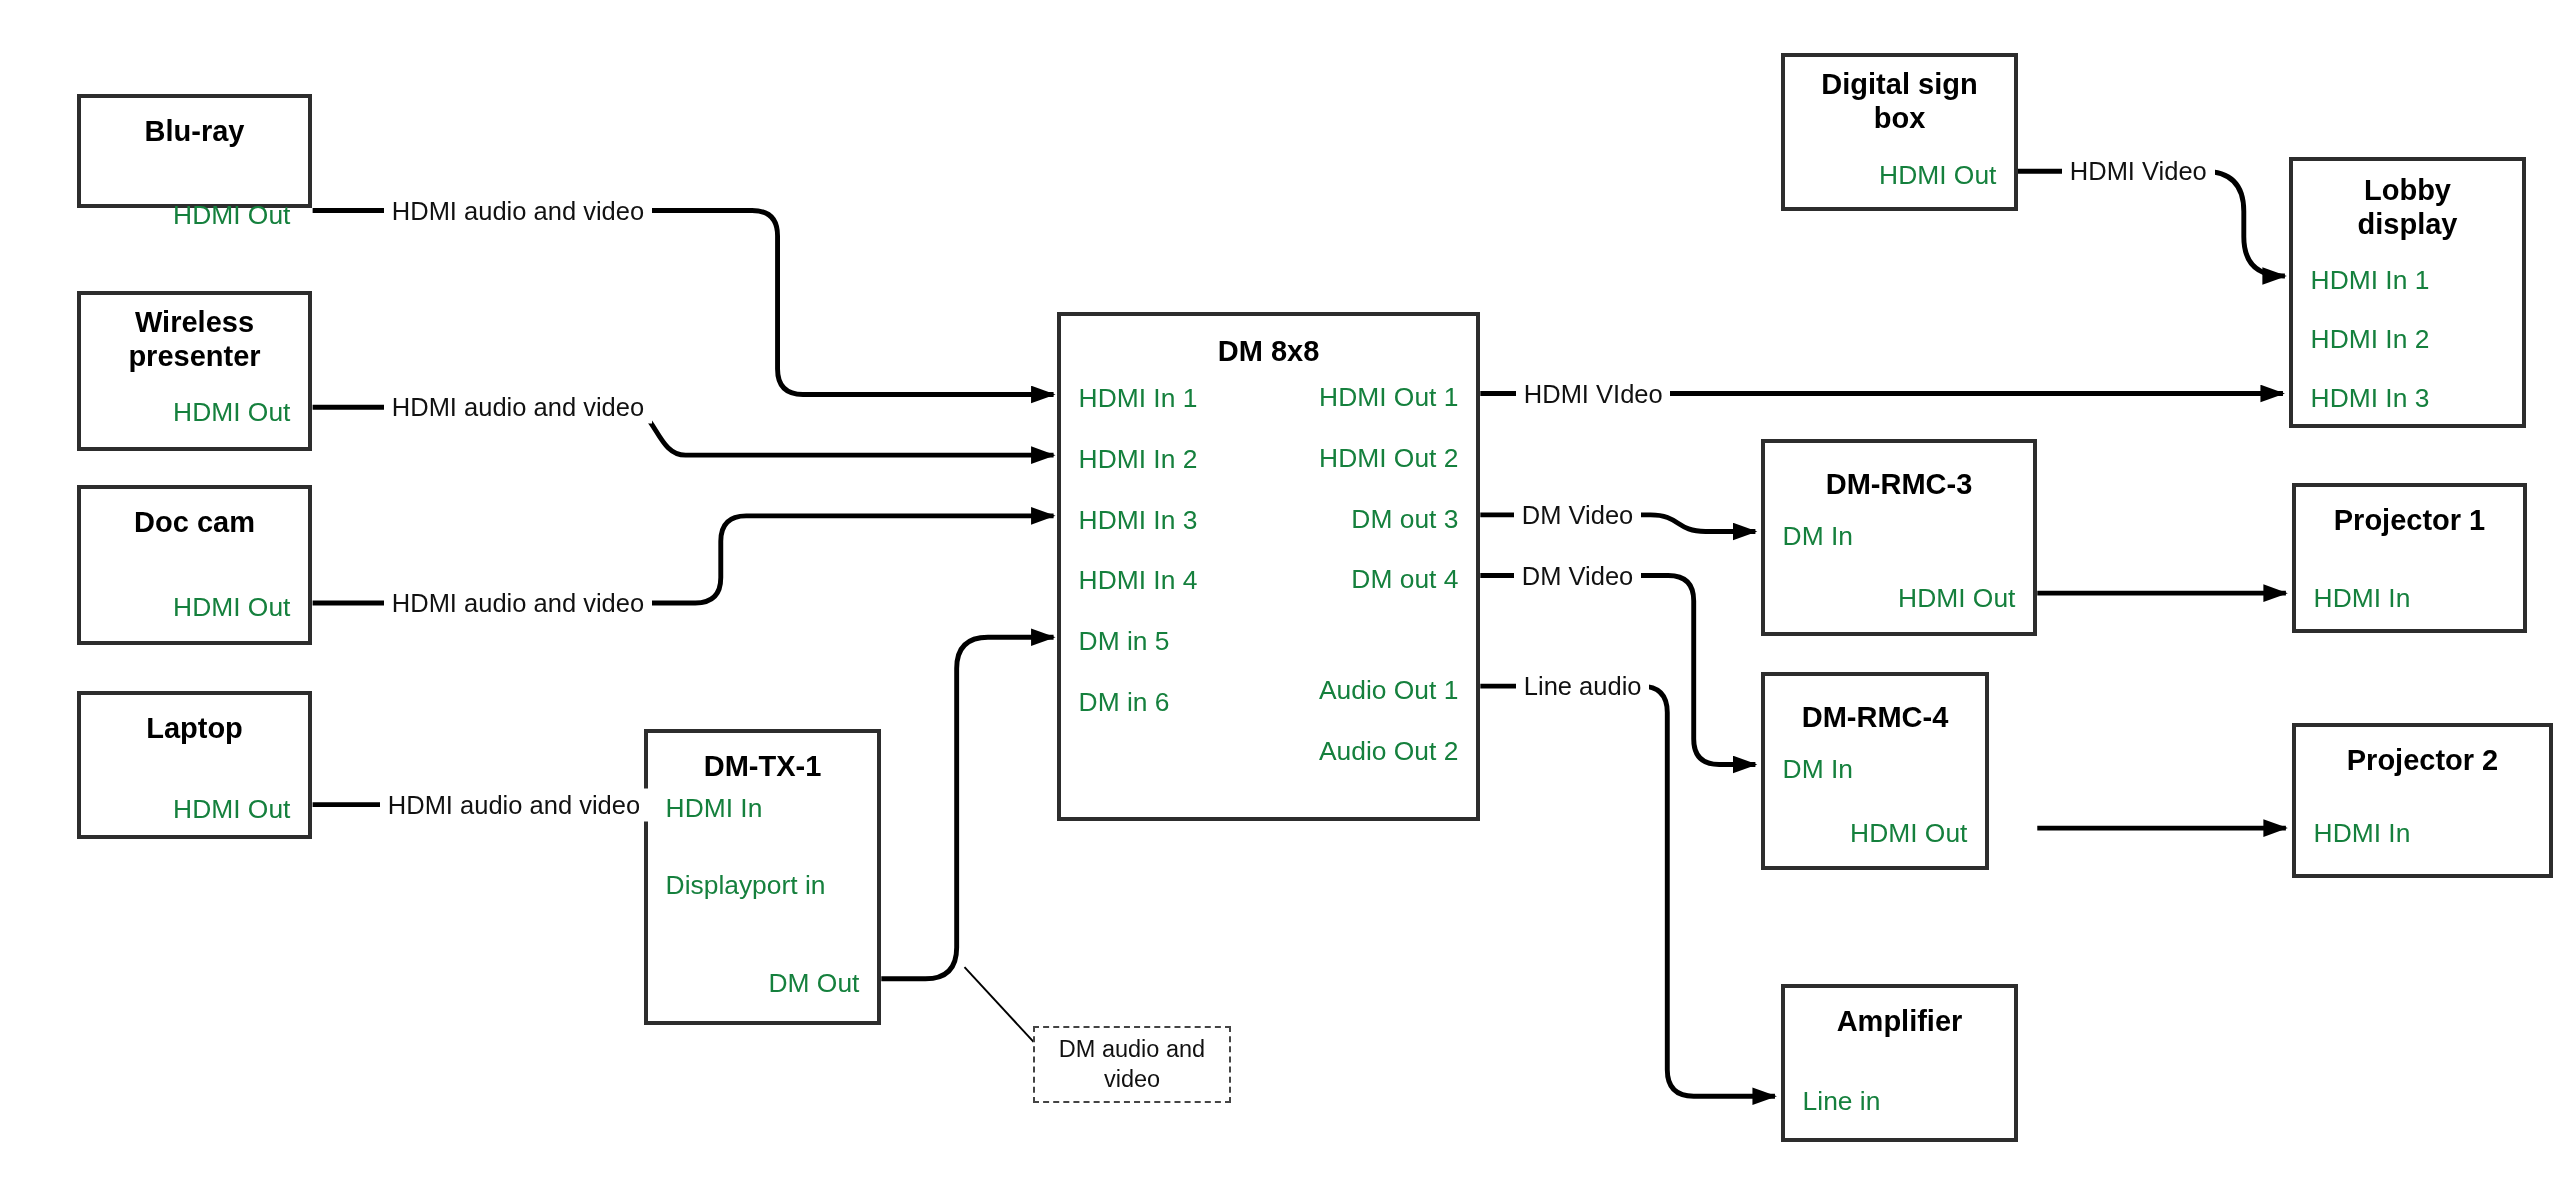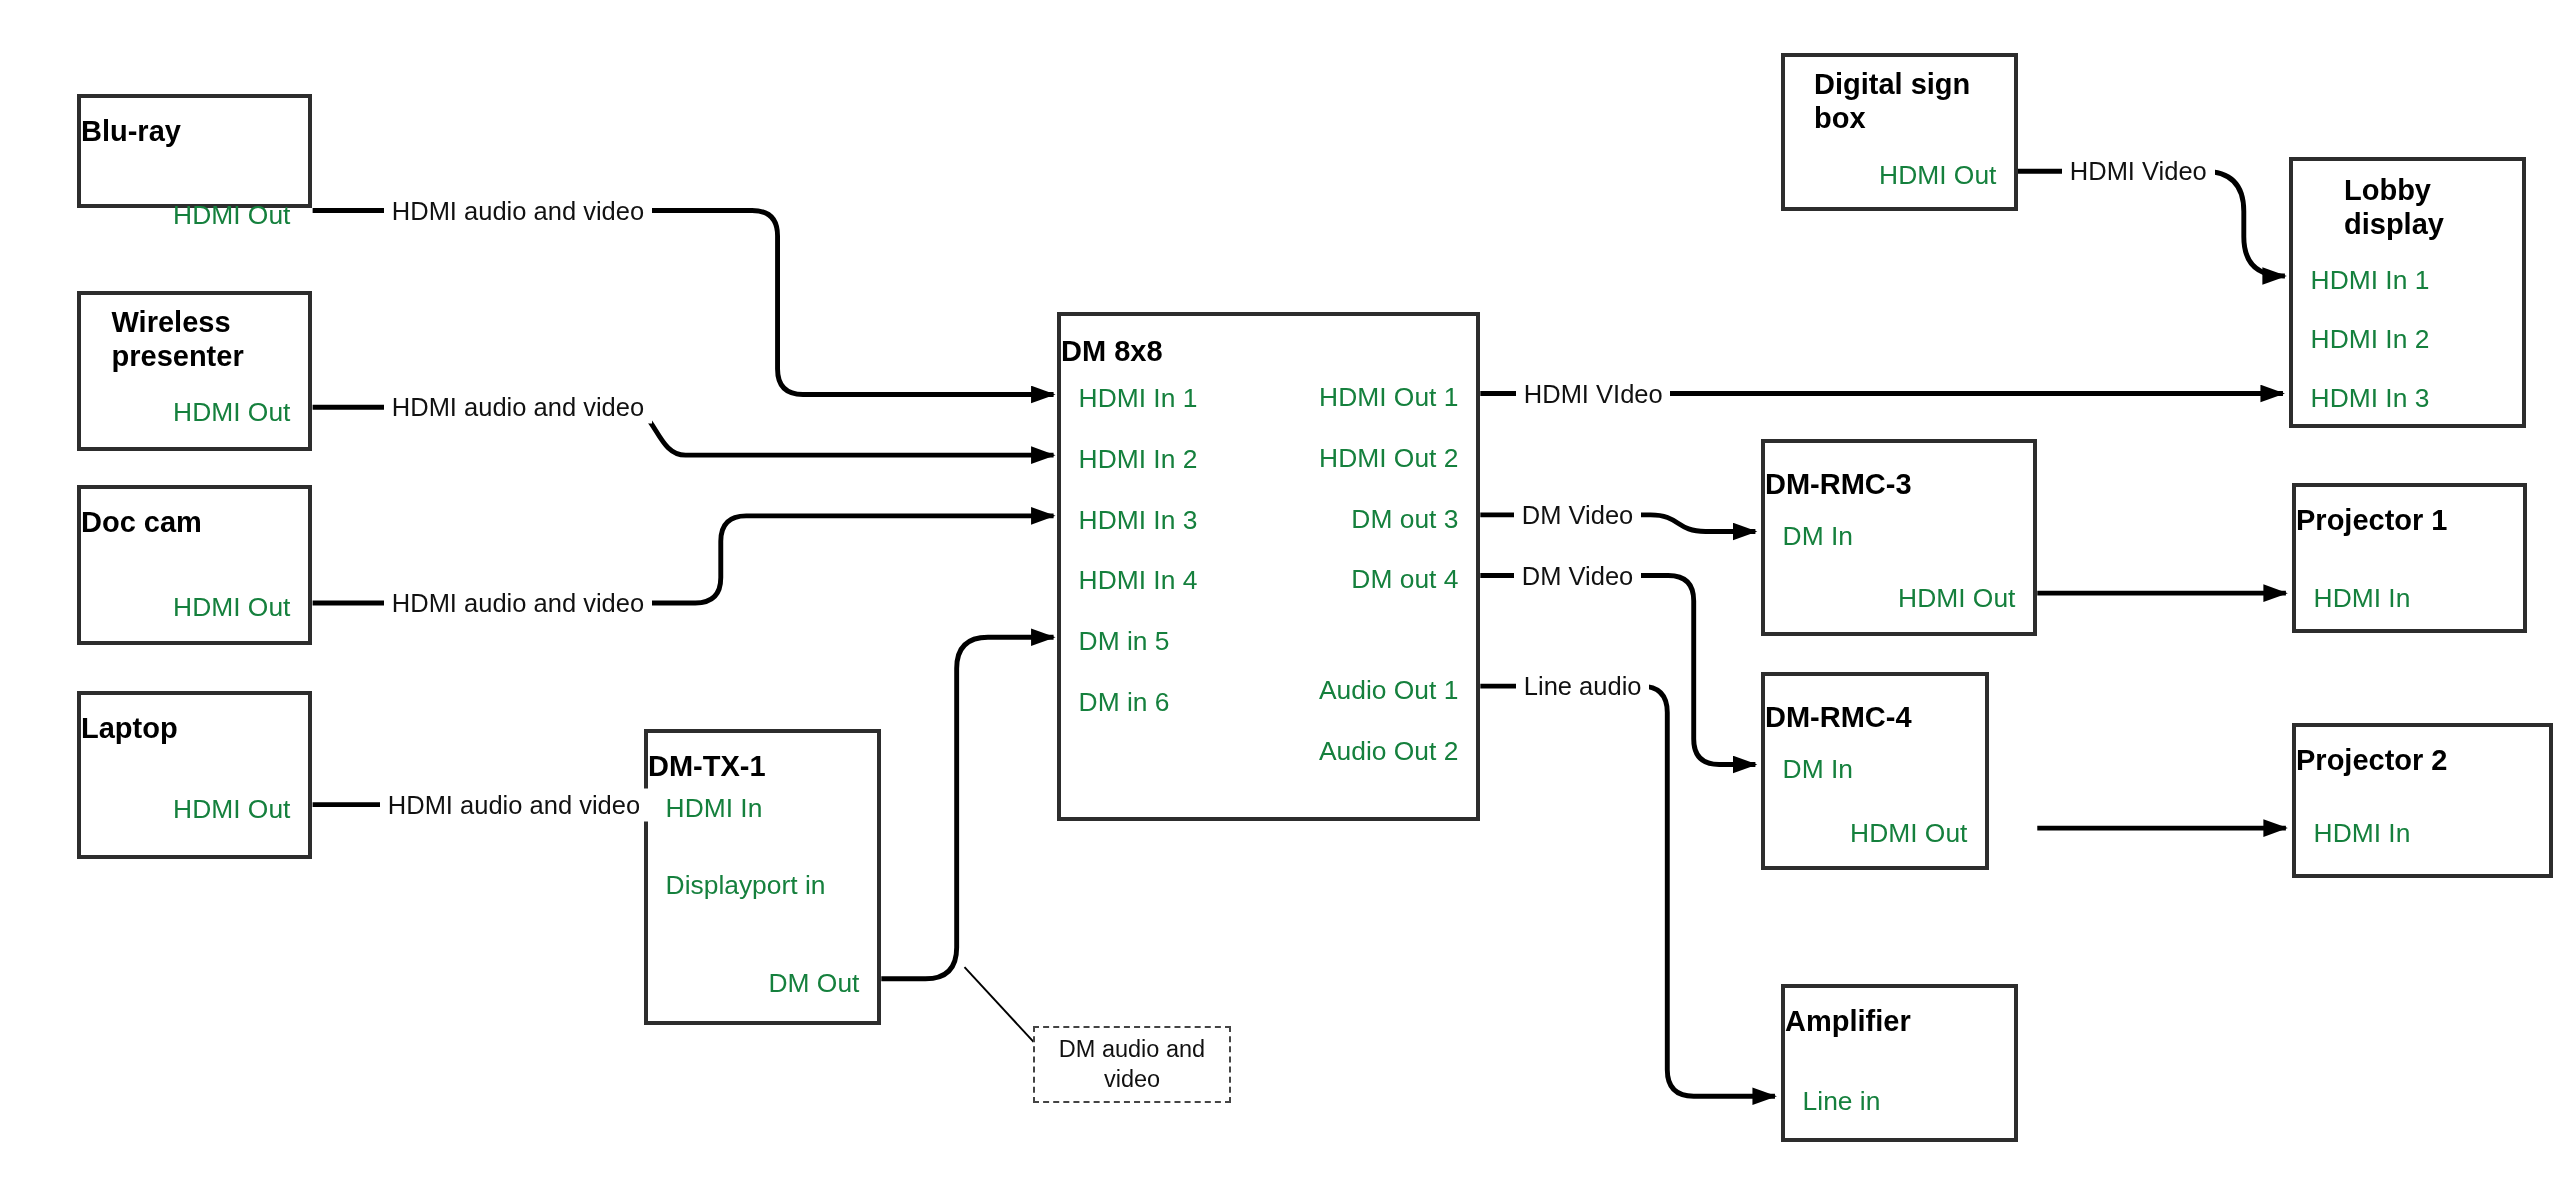--- a/index.html
+++ b/index.html
@@ -24,21 +24,21 @@
     position: absolute;
     box-sizing: border-box;
     background: #ffffff;
     border: 4.9px solid #2d2d2d;
     z-index: 2;
   }
   .node .title {
     font-weight: bold;
     font-size: 29px;
     line-height: 1.18;
-    text-align: left;
+    text-align: center;
     color: #000000;
     margin: 15.7px auto 0 auto;
   }
   .port {
     position: absolute;
     font-size: 26.4px;
     color: #15803d;
     white-space: nowrap;
     transform: translateY(-50%);
   }
@@ -105,21 +105,21 @@
   <div class="node" style="left:77px;top:291px;width:235px;height:160px;">
     <div class="title" style="max-width:166px;margin-top:9.8px;">Wireless presenter</div>
     <span class="port pr" style="top:117px;">HDMI Out</span>
   </div>
 
   <div class="node" style="left:77px;top:485px;width:235px;height:160px;">
     <div class="title">Doc cam</div>
     <span class="port pr" style="top:118px;">HDMI Out</span>
   </div>
 
-  <div class="node" style="left:77px;top:691px;width:235px;height:168px;">
+  <div class="node" style="left:77px;top:691px;width:235px;height:148px;">
     <div class="title">Laptop</div>
     <span class="port pr" style="top:114px;">HDMI Out</span>
   </div>
 
   <div class="node" style="left:644px;top:729px;width:237px;height:296px;">
     <div class="title">DM-TX-1</div>
     <span class="port pl" style="top:75px;">HDMI In</span>
     <span class="port pl" style="top:152px;">Displayport in</span>
     <span class="port pr" style="top:250px;">DM Out</span>
   </div>

